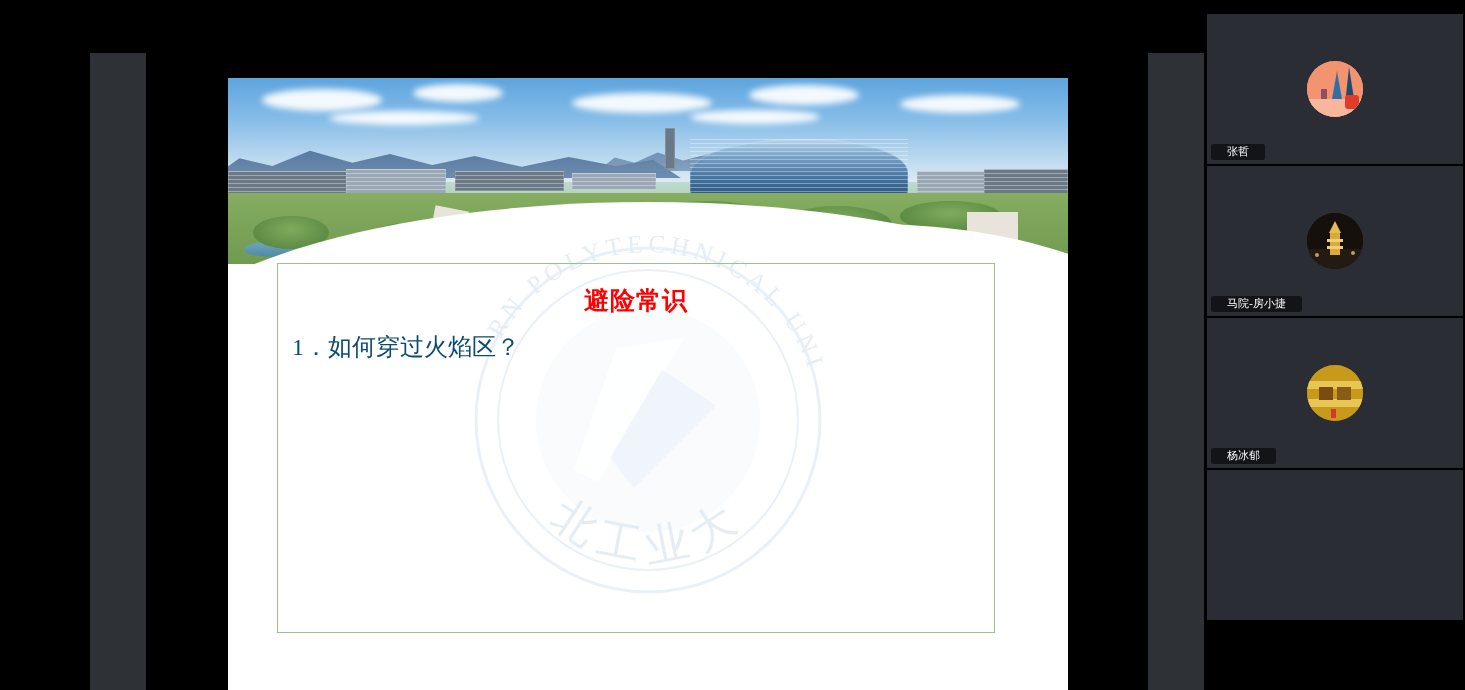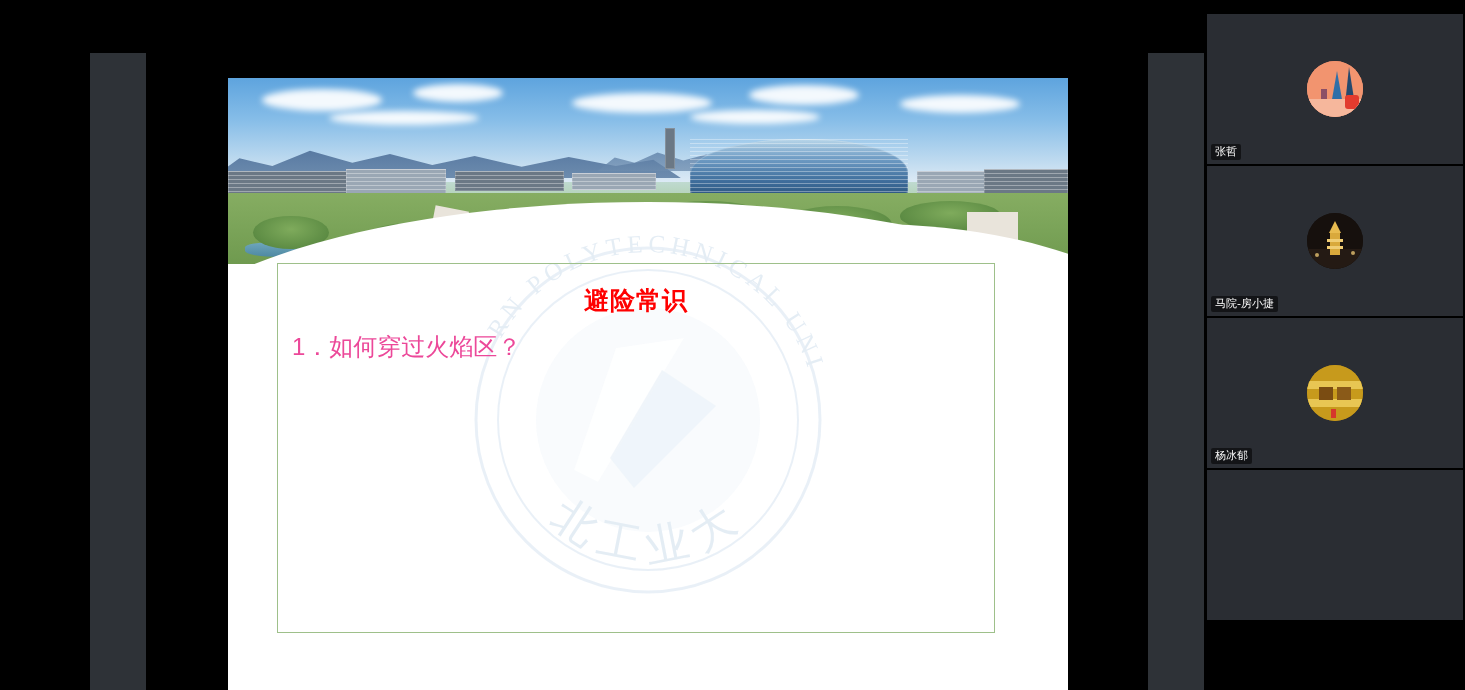--- a/index.html
+++ b/index.html
@@ -164,23 +164,23 @@
     text-align: center;
     color: #ff0000;
     font-weight: bold;
     font-size: 25px;
     letter-spacing: 1px;
     font-family: "DejaVu Sans", "Liberation Sans", sans-serif;
     margin: 6px 0 14px 0;
   }
   .slide-q {
     font-size: 24px;
-    color: #ec4899;
+    color: #0c4a6e;
     margin: 0 0 6px 4px;
-    font-family: Liberation Sans, sans-serif;
+    font-family: Liberation Serif, serif;
   }
   .slide-body {
     font-size: 25px;
     line-height: 50px;
     color: #111;
     margin: 0 2px;
     text-align: justify;
     font-family: "DejaVu Sans", "Liberation Sans", sans-serif;
   }
 
@@ -204,21 +204,21 @@
   }
   .tile.first { margin-top: 14px; }
   .tile.active { box-shadow: inset 0 0 0 2px #35d07f; }
   .tile-name {
     position: absolute;
     left: 4px;
     bottom: 4px;
     color: #ffffff;
     font-size: 11px;
     line-height: 14px;
-    padding: 1px 4px;
+    padding: 1px 16px;
     background: rgba(0,0,0,0.55);
     border-radius: 2px;
     font-family: "DejaVu Sans", "Liberation Sans", sans-serif;
     white-space: nowrap;
   }
   .avatar {
     position: absolute;
     left: 50%;
     top: 50%;
     transform: translate(-50%,-50%);

